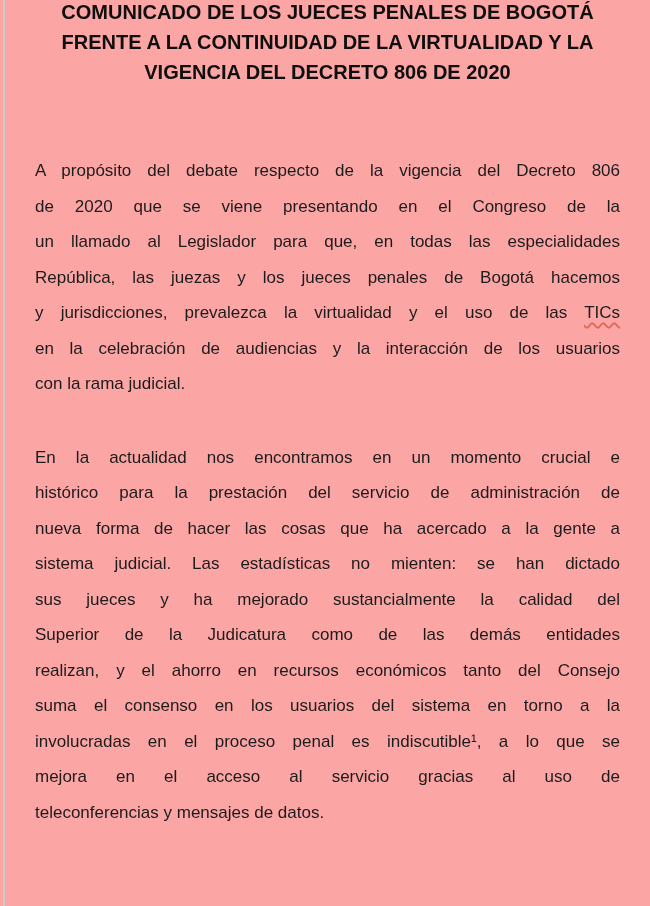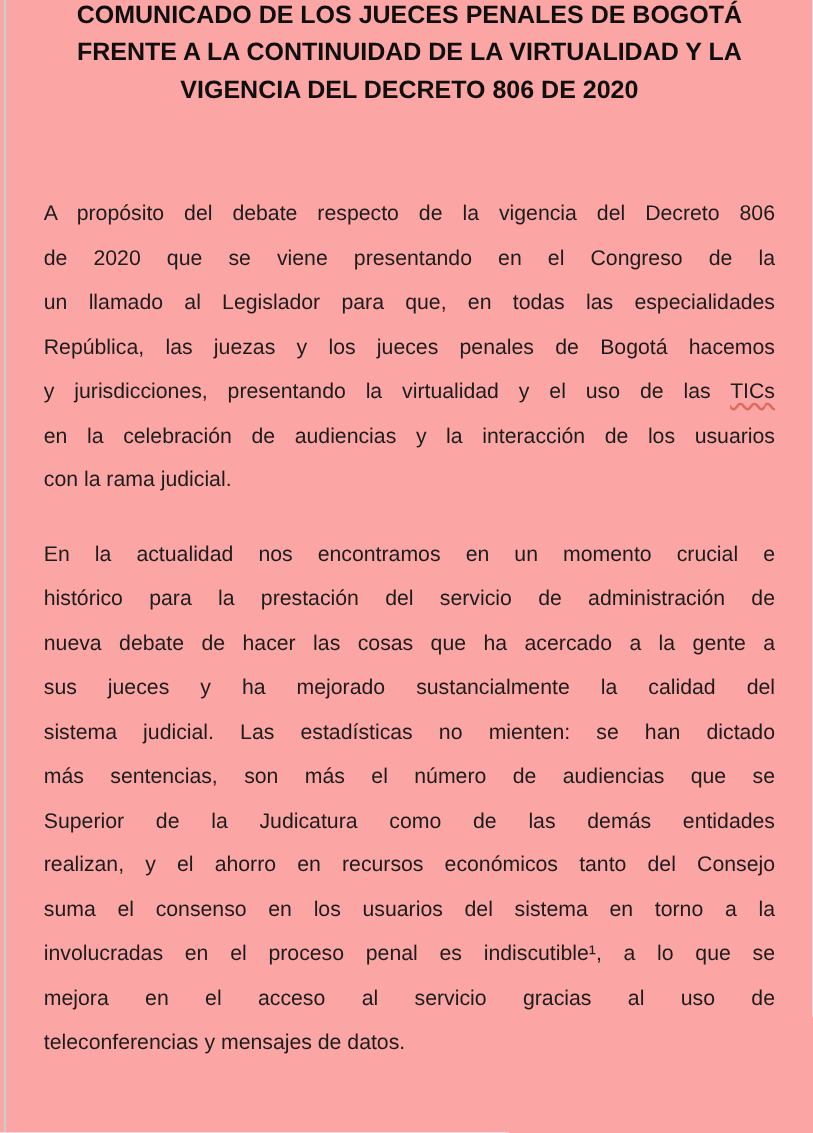--- a/index.html
+++ b/index.html
@@ -29,21 +29,21 @@
     color: #0f0f0f;
   }
   .para {
     margin-left: 35px;
     margin-right: 30px;
     font-size: 17px;
     line-height: 35.5px;
     color: #1c1c1c;
   }
   .p1 { margin-top: 66px; }
-  .p2 { margin-top: 24px; }
+  .p2 { margin-top: 38px; }
   .bline {
     text-align: justify;
     text-align-last: justify;
     height: 35.5px;
     overflow: hidden;
   }
   .bline.last {
     text-align: center;
     text-align-last: left;
   }
@@ -66,32 +66,31 @@
     <div>COMUNICADO DE LOS JUECES PENALES DE BOGOTÁ</div>
     <div>FRENTE A LA CONTINUIDAD DE LA VIRTUALIDAD Y LA</div>
     <div>VIGENCIA DEL DECRETO 806 DE 2020</div>
   </header>
 
   <section class="para p1">
     <div class="bline">A propósito del debate respecto de la vigencia del Decreto 806</div>
     <div class="bline">de 2020 que se viene presentando en el Congreso de la</div>
     <div class="bline">un llamado al Legislador para que, en todas las especialidades</div>
     <div class="bline">República, las juezas y los jueces penales de Bogotá hacemos</div>
-    <div class="bline"><span>y jurisdicciones, presentando la virtualidad y el uso de las</span> <span class="squiggle">TICs</span></div>
+    <div class="bline"><span>y jurisdicciones, prevalezca la virtualidad y el uso de las</span> <span class="squiggle">TICs</span></div>
     <div class="bline">en la celebración de audiencias y la interacción de los usuarios</div>
     <div class="bline last">con la rama judicial.</div>
   </section>
 
   <section class="para p2">
     <div class="bline">En la actualidad nos encontramos en un momento crucial e</div>
     <div class="bline">histórico para la prestación del servicio de administración de</div>
-    <div class="bline">nueva debate de hacer las cosas que ha acercado a la gente a</div>
+    <div class="bline">nueva forma de hacer las cosas que ha acercado a la gente a</div>
+    <div class="bline">sistema judicial. Las estadísticas no mienten: se han dictado</div>
     <div class="bline">sus jueces y ha mejorado sustancialmente la calidad del</div>
-    <div class="bline">sistema judicial. Las estadísticas no mienten: se han dictado</div>
-    <div class="bline">más sentencias, son más el número de audiencias que se</div>
     <div class="bline">Superior de la Judicatura como de las demás entidades</div>
     <div class="bline">realizan, y el ahorro en recursos económicos tanto del Consejo</div>
     <div class="bline">suma el consenso en los usuarios del sistema en torno a la</div>
     <div class="bline">involucradas en el proceso penal es indiscutible¹, a lo que se</div>
     <div class="bline">mejora en el acceso al servicio gracias al uso de</div>
     <div class="bline last">teleconferencias y mensajes de datos.</div>
   </section>
 </div>
 
 </body></html>

